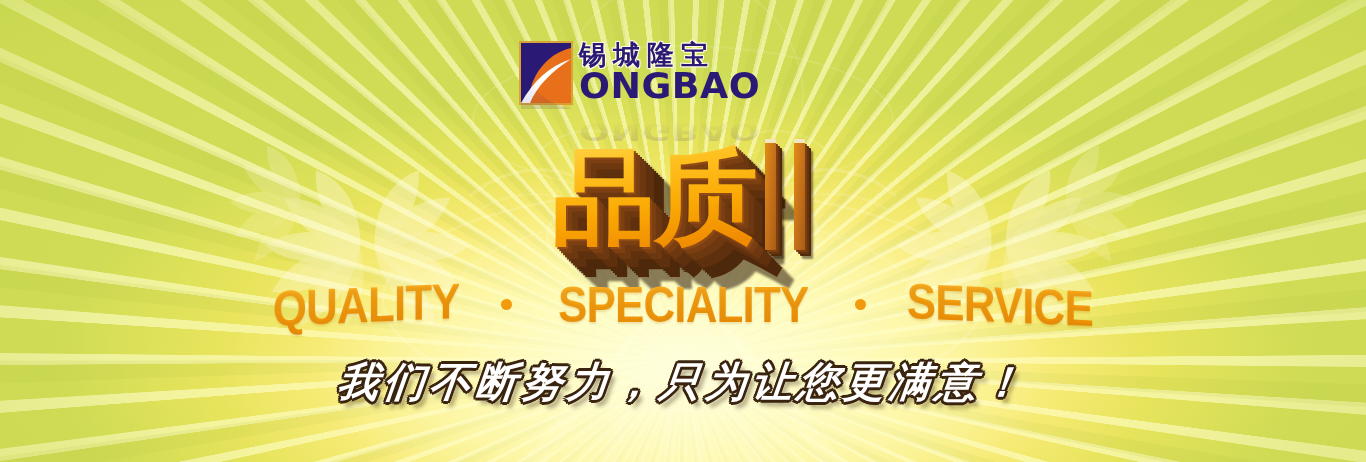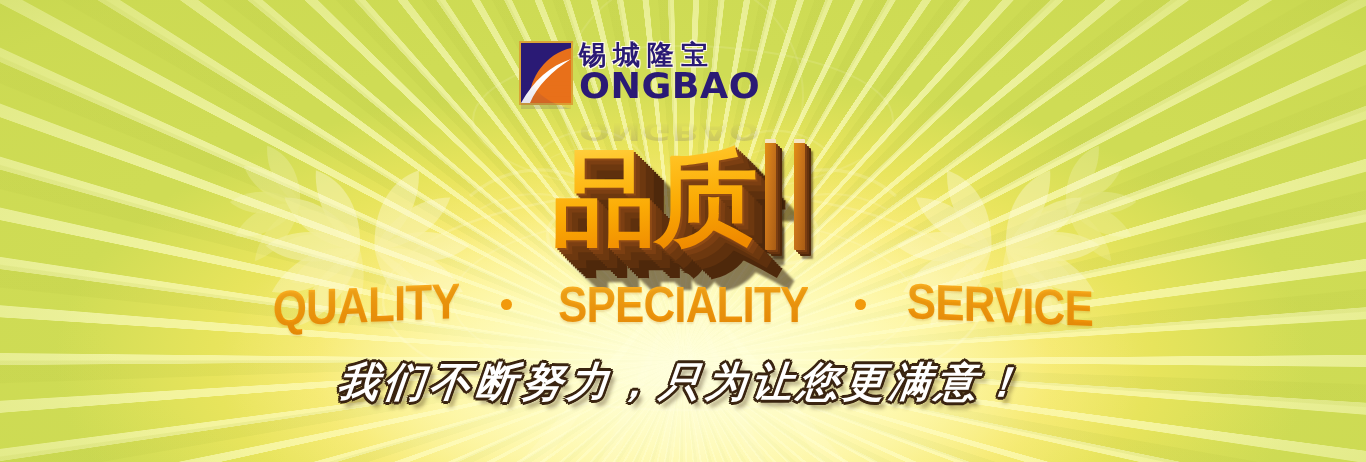--- a/index.html
+++ b/index.html
@@ -123,21 +123,21 @@
 
   
   .headline {
     position:absolute; left:0; right:0; top:133px;
     height:130px;
     display:flex; align-items:center; justify-content:center;
     gap:0px;
   }
   .hl-item {
     position:relative;
-    font-family:Liberation Sans, sans-serif;
+    font-family:Liberation Serif, serif;
     font-weight:bold;
     font-size:104px;
     line-height:112px;
     white-space:nowrap;
     letter-spacing:-2px;
     color:#f5a200;
     background:linear-gradient(172deg,#ffd54a 0%, #ffc01f 26%, #fbab05 55%, #f08b00 88%);
     -webkit-background-clip:text;
             background-clip:text;
     -webkit-text-fill-color:transparent;

